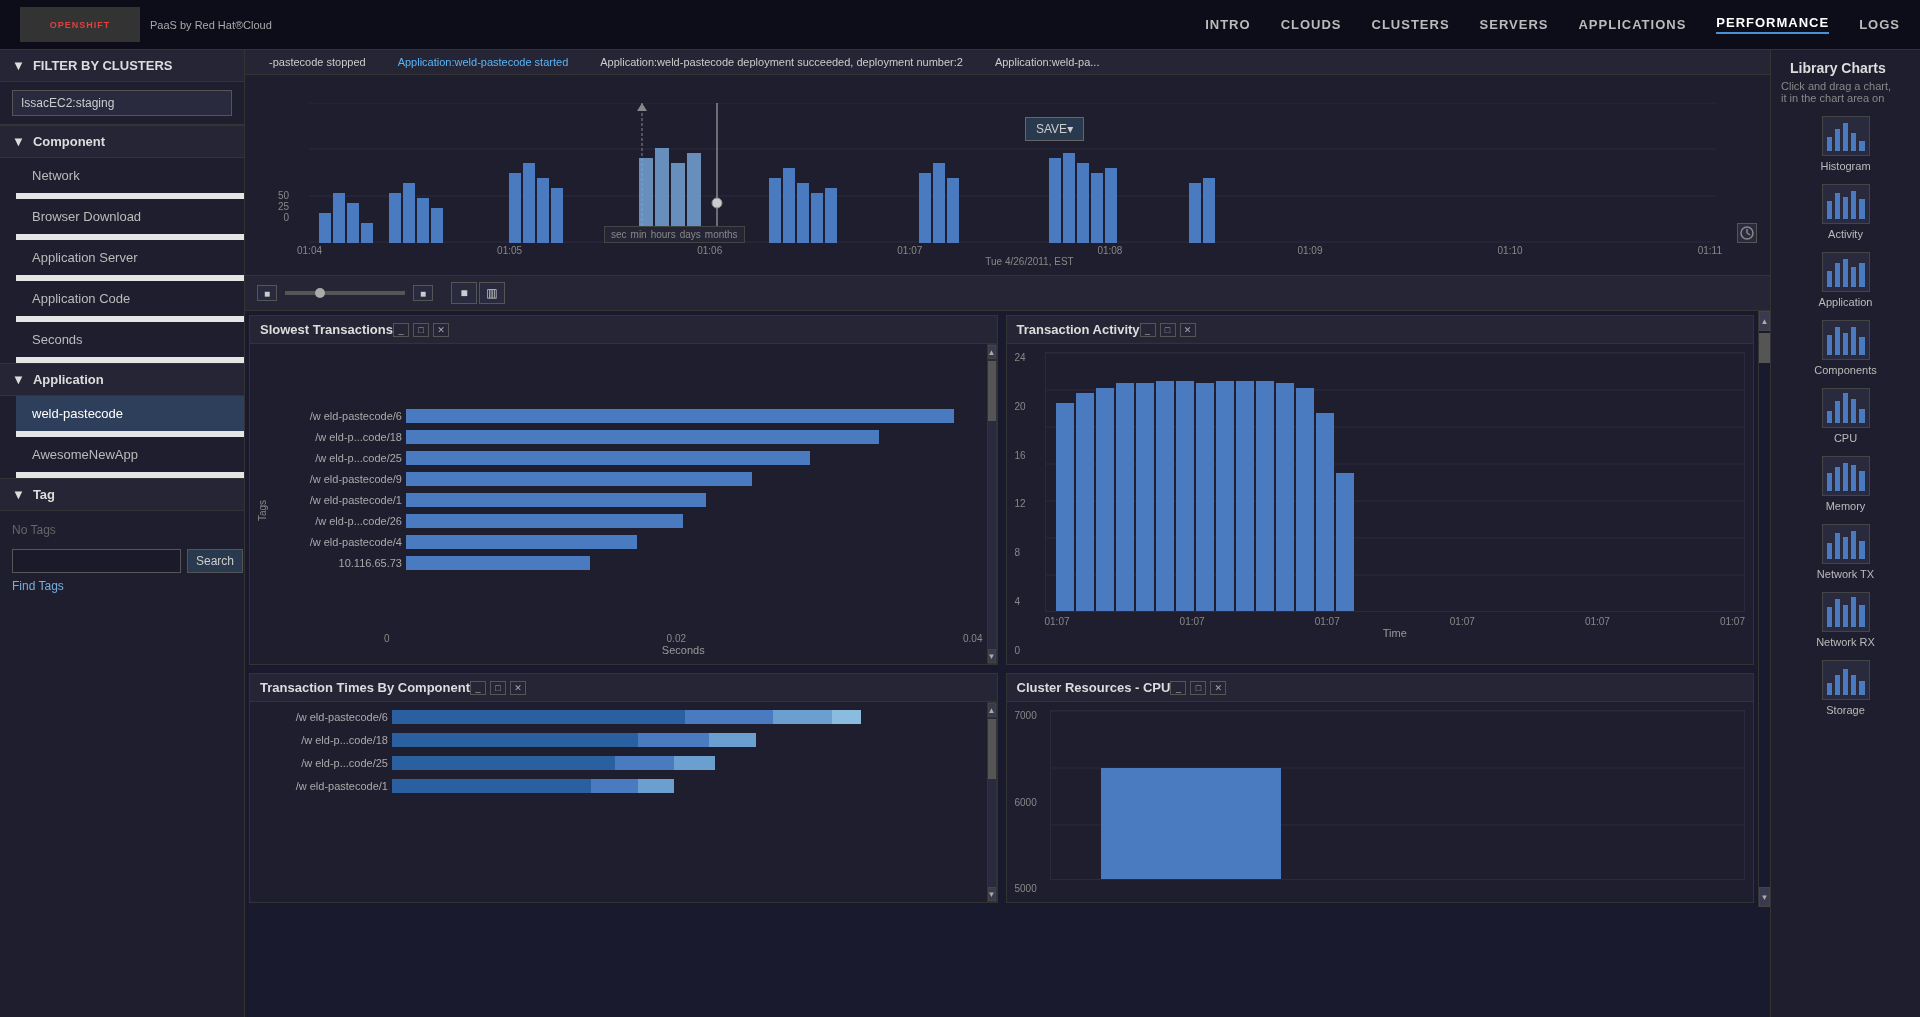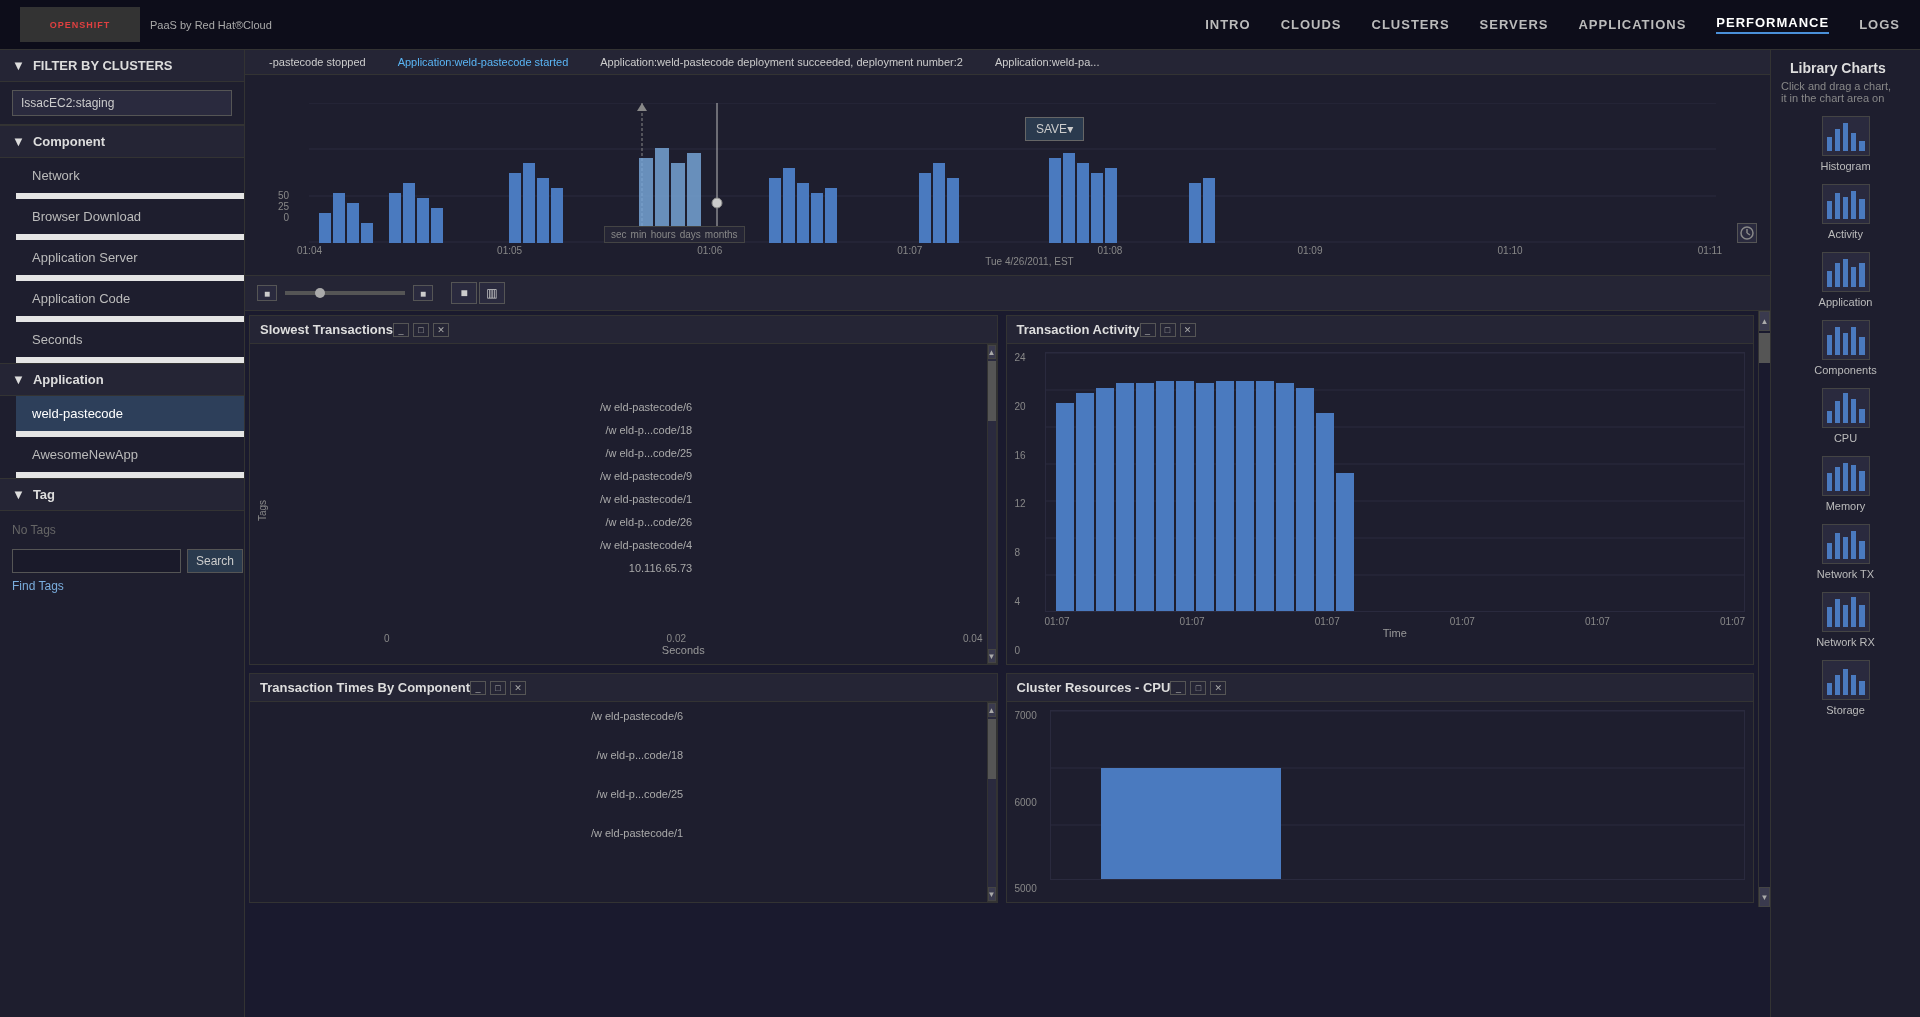--- a/index.html
+++ b/index.html
@@ -262,21 +262,20 @@
       font-size: 9px;
       display: flex;
       align-items: center;
       justify-content: center;
     }
     .trans-row {
       display: flex;
       align-items: center;
       margin-bottom: 3px;
       gap: 4px;
-      flex-direction: column;
     }
     .trans-label {
       width: 130px;
       text-align: right;
       color: #aaa;
       font-size: 11px;
       flex-shrink: 0;
     }
     .trans-bar-container {
       flex: 1;

